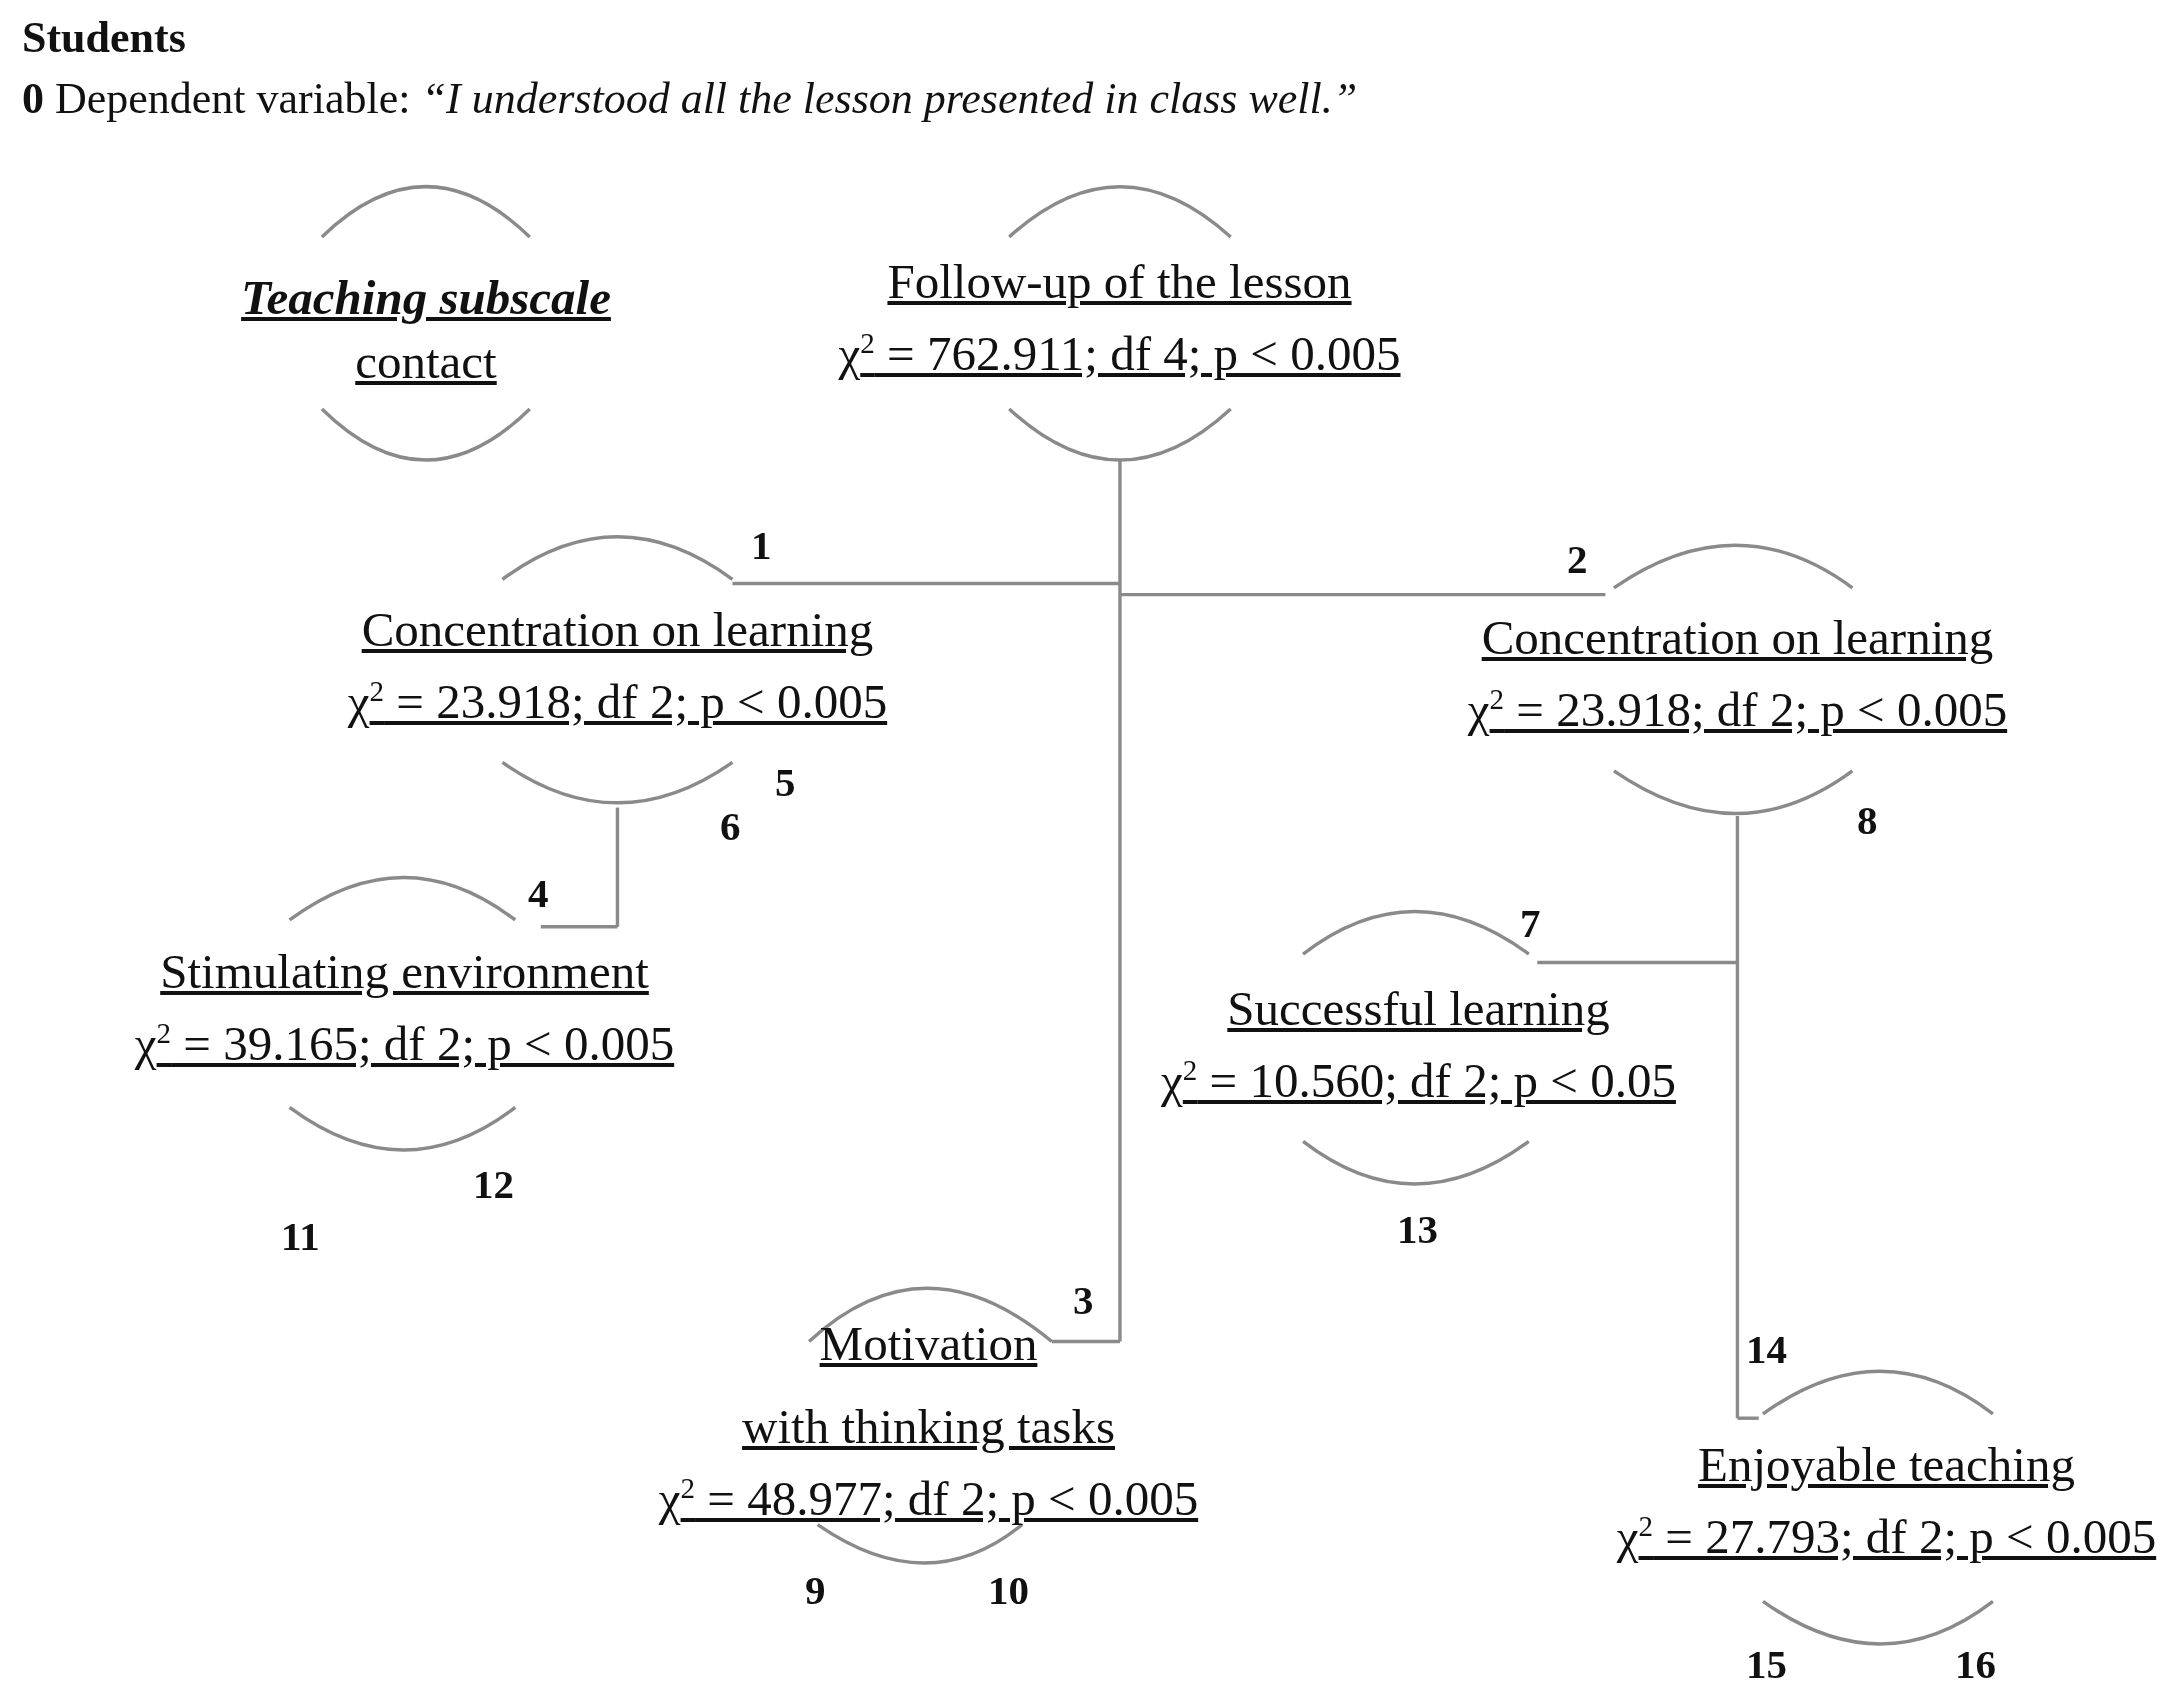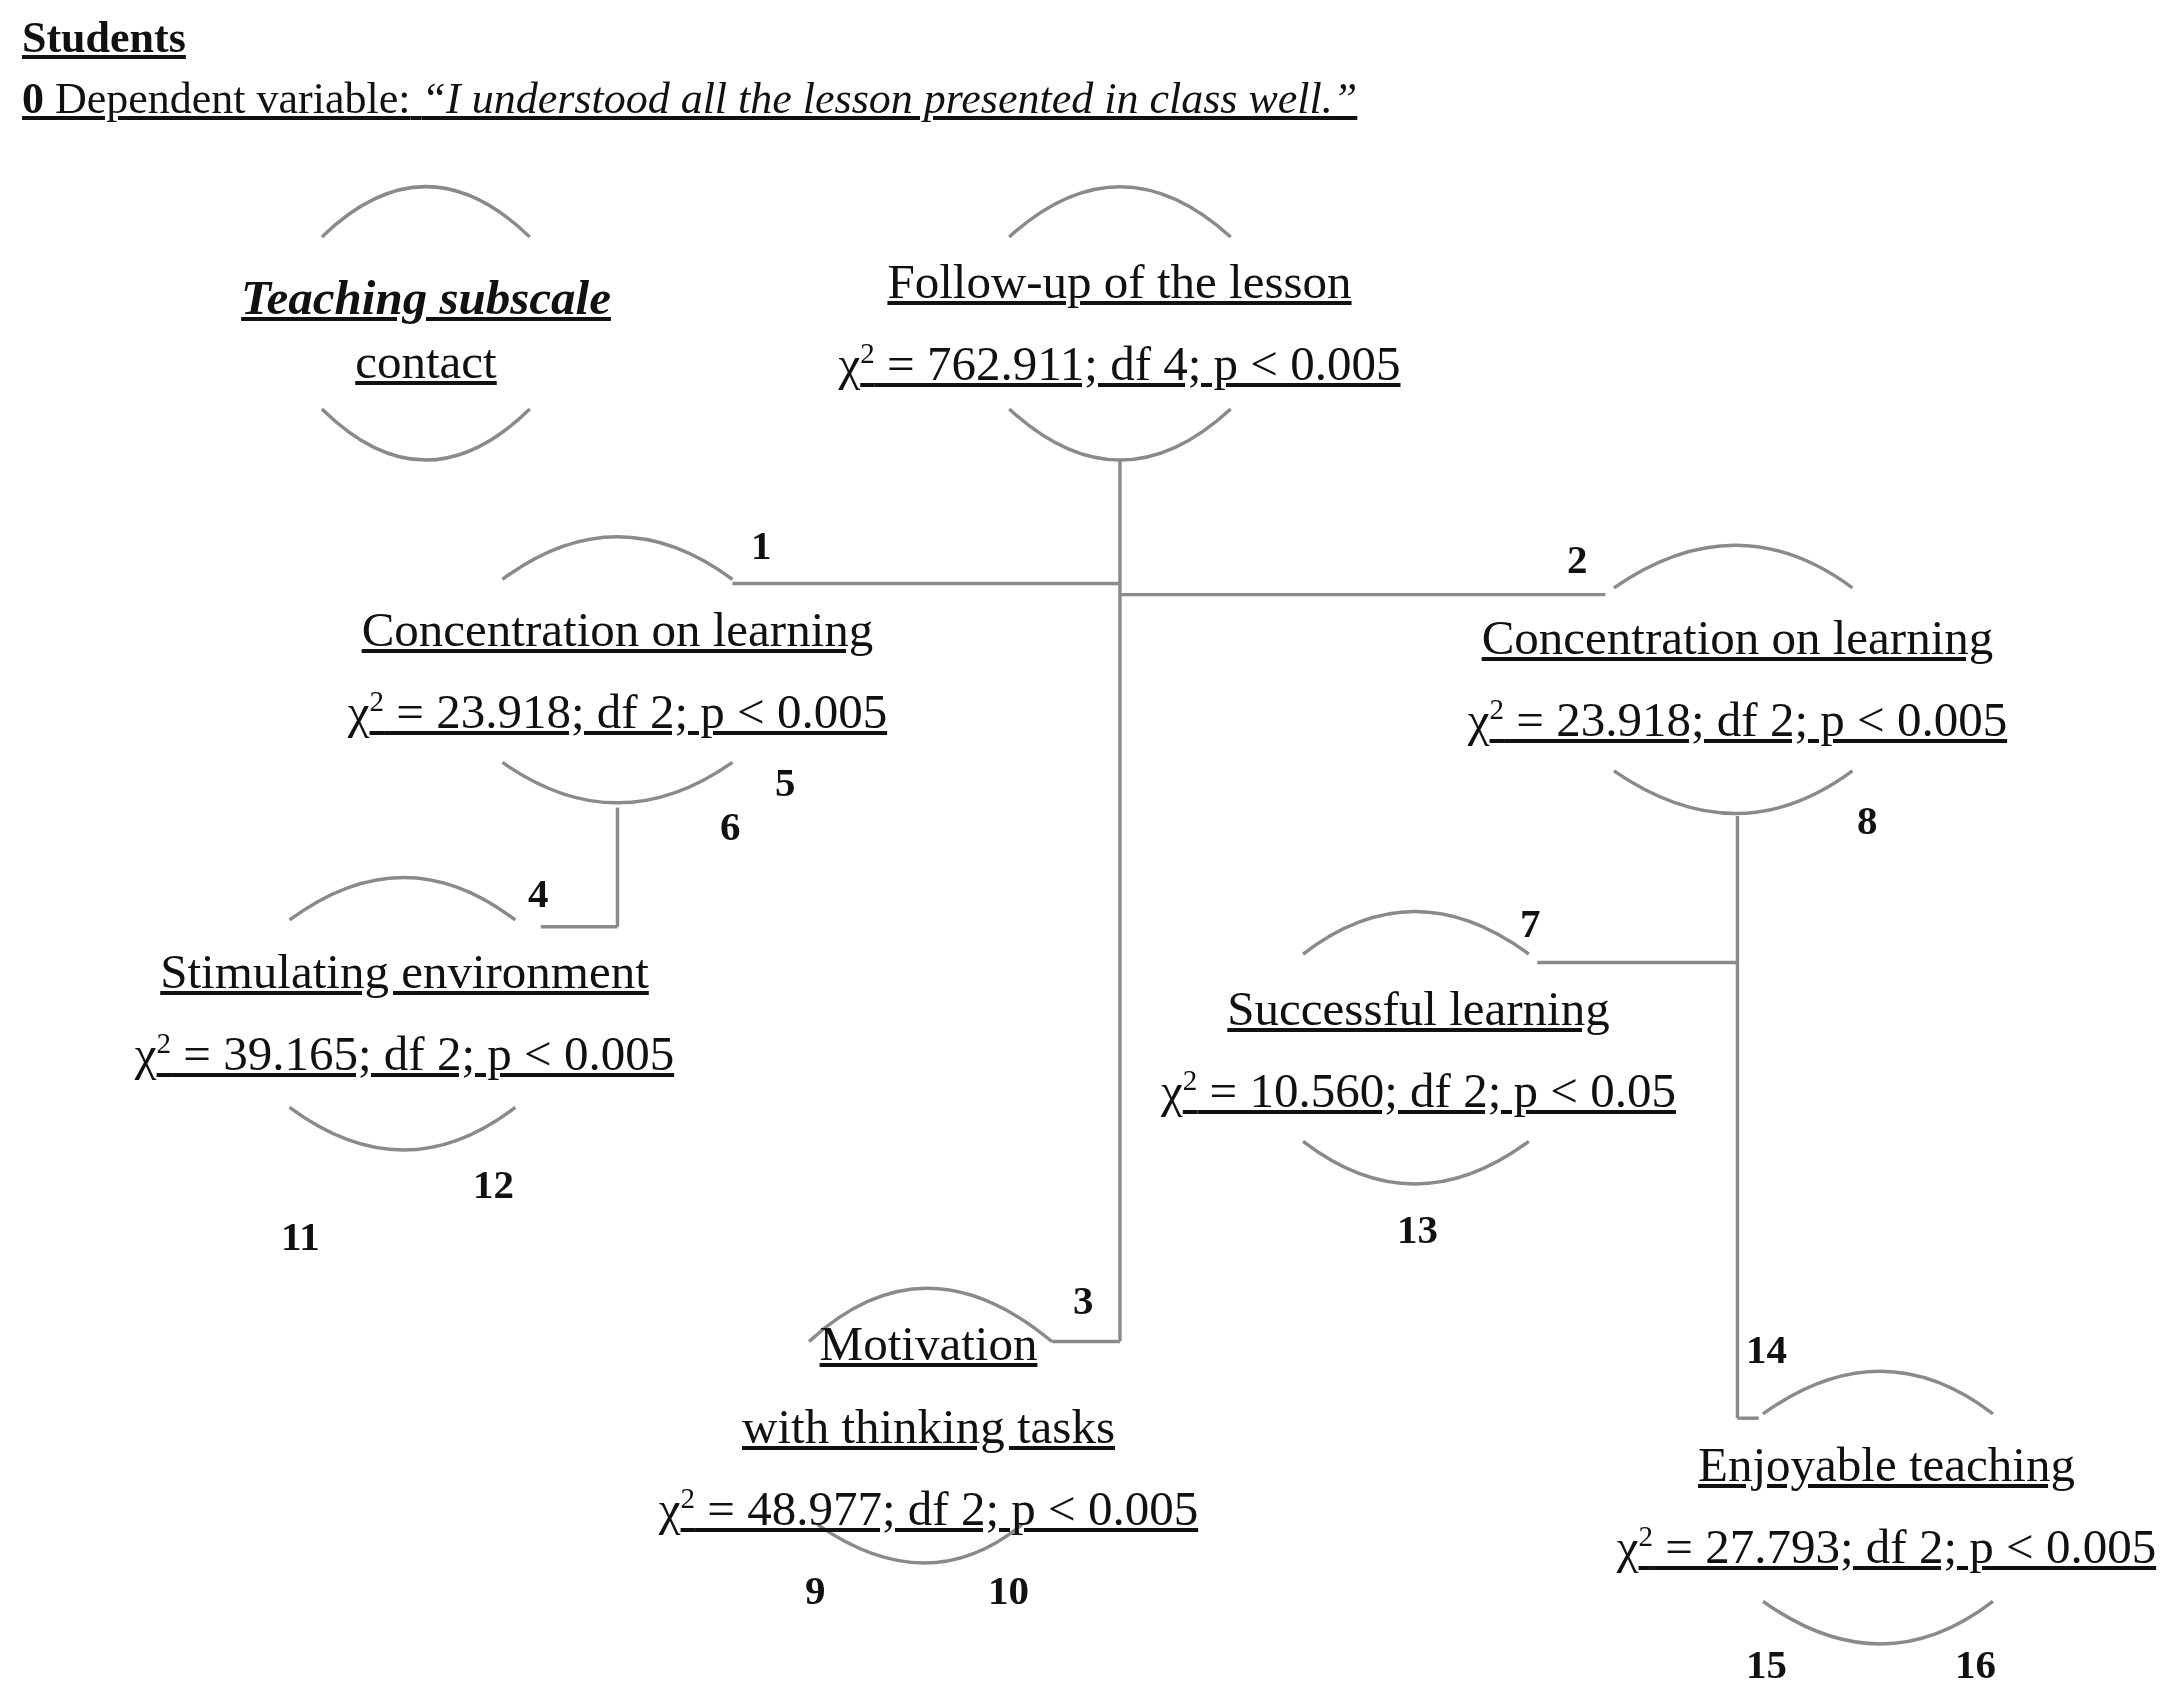--- a/index.html
+++ b/index.html
@@ -1,26 +1,26 @@
 <!DOCTYPE html>
 <html style="font-size:13.6px"><head>
 <meta charset="utf-8">
 <style>
   html, body { margin: 0; padding: 0; background: #ffffff; }
   body { width: 2182px; height: 1696px; position: relative; overflow: hidden;
          font-family: "Liberation Serif", "DejaVu Serif", serif; color: #111; }
-  .abs { position: absolute; text-decoration: underline; }
+  .abs { position: absolute; }
   .heading { left: 22px; top: 12px; font-size: 44px; font-weight: bold; }
   .subheading { left: 22px; top: 73px; font-size: 44px; white-space: nowrap; }
   .subheading .num { font-weight: bold; }
   .subheading .quote { font-style: italic; }
   svg.lines { position: absolute; left: 0; top: 0; width: 2182px; height: 1696px; }
   .node-text { position: absolute; text-align: center; white-space: nowrap; font-size: 49px; line-height: 1; text-decoration: underline; }
   .node-text .title { display: block; }
-  .node-text .stat { display: block; margin-top: 33px; }
+  .node-text .stat { display: block; margin-top: 23px; }
   .node-text sup { font-size: 29px; vertical-align: super; line-height: 0; }
   .italic-bold { font-style: italic; font-weight: bold; }
   .edge-label { position: absolute; font-size: 41px; font-weight: bold; }
 </style>
 </head>
 <body>
 
 <div class="abs heading">Students</div>
 <div class="abs subheading">
   <span class="num">0</span>

